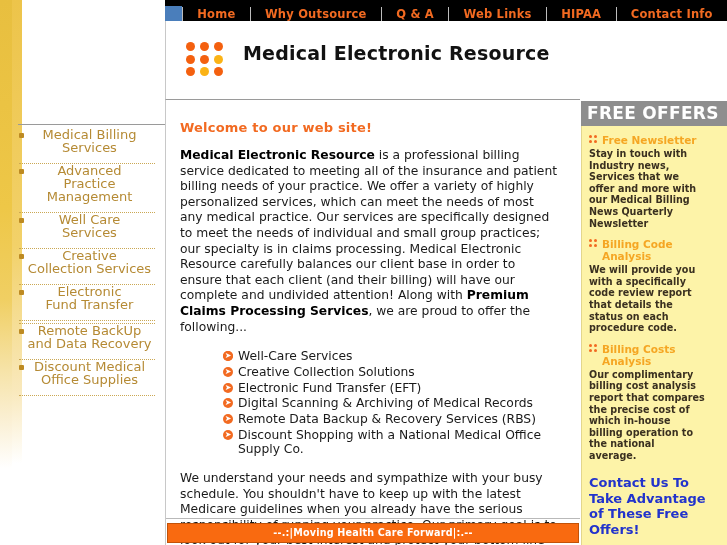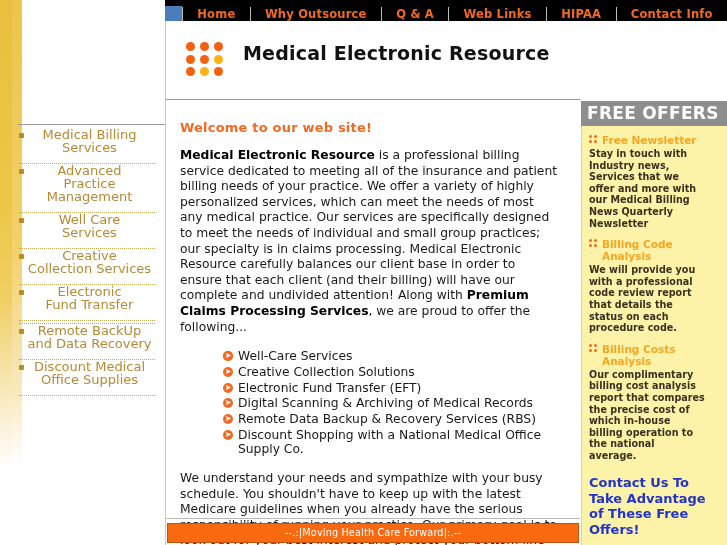--- a/index.html
+++ b/index.html
@@ -266,21 +266,21 @@
   
   #footer {
     position: absolute;
     left: 167px; top: 523px;
     width: 412px; height: 20px;
     background: #f96a10;
     border: 1px solid #c25208;
     box-sizing: border-box;
     color: #ffffff;
     font-size: 9.6px;
-    font-weight: normal;
+    font-weight: bold;
     text-align: center;
     line-height: 18px;
     letter-spacing: .2px;
   }
   #footer-top-rule {
     position: absolute;
     left: 166px; top: 518px;
     width: 414px;
     border-top: 1px solid #b9b9b9;
   }
@@ -381,21 +381,21 @@
         <i style="left: 0px; top: 5px;"></i>
         <i style="left: 5px; top: 5px;"></i>
       </span><span>Free Newsletter</span></div>
     <p class="offer-body">Stay in touch with Industry news, Services that we offer and more with our Medical Billing News Quarterly Newsletter</p>
     <div class="offer-head"><span class="mini-dots">
         <i style="left: 0px; top: 0px;"></i>
         <i style="left: 5px; top: 0px;"></i>
         <i style="left: 0px; top: 5px;"></i>
         <i style="left: 5px; top: 5px;"></i>
       </span><span>Billing Code Analysis</span></div>
-    <p class="offer-body">We will provide you with a professional code review report that details the status on each procedure code.</p>
+    <p class="offer-body">We will provide you with a specifically code review report that details the status on each procedure code.</p>
     <div class="offer-head"><span class="mini-dots">
         <i style="left: 0px; top: 0px;"></i>
         <i style="left: 5px; top: 0px;"></i>
         <i style="left: 0px; top: 5px;"></i>
         <i style="left: 5px; top: 5px;"></i>
       </span><span>Billing Costs Analysis</span></div>
     <p class="offer-body">Our complimentary billing cost analysis report that compares the precise cost of which in-house billing operation to the national average.</p>
     <div id="cta">Contact Us To Take Advantage of These Free Offers!</div>
   </div>
 

